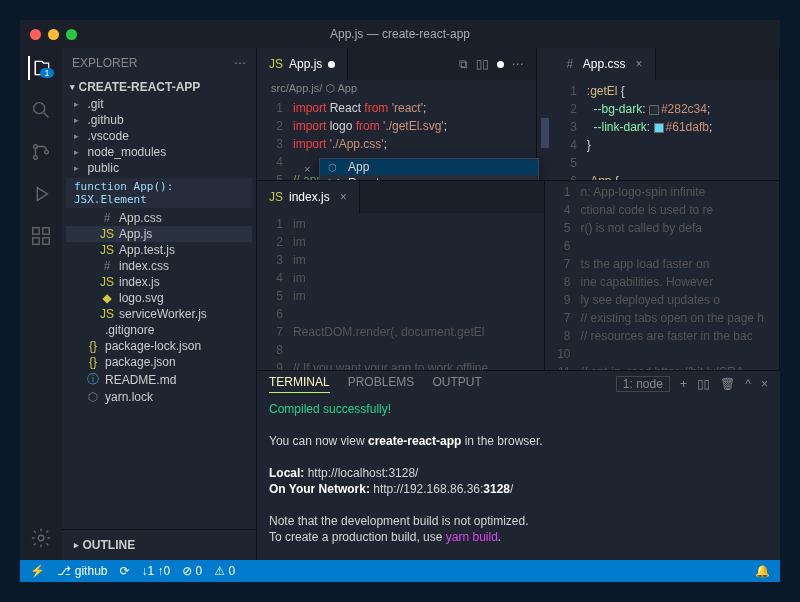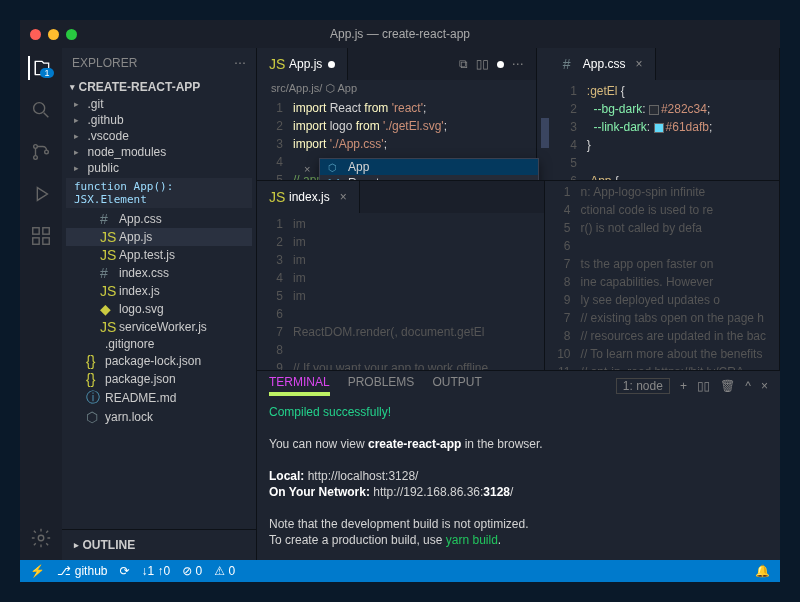--- a/index.html
+++ b/index.html
@@ -18,55 +18,55 @@
 .badge{position:absolute;background:#007acc;color:#fff;border-radius:8px;font-size:9px;padding:0 4px;margin-left:10px;margin-top:10px}
 .sidebar{width:195px;background:#1e2430;display:flex;flex-direction:column;border-right:1px solid #0d1117}
 .sb-hdr{height:30px;display:flex;align-items:center;padding:0 10px;color:#888;font-size:11px;text-transform:uppercase;justify-content:space-between}
 .sb-sec{padding:0 4px}
 .sb-sec-hdr{display:flex;align-items:center;padding:2px 4px;font-size:11px;font-weight:bold;color:#ccc;cursor:pointer}
 .chev{margin-right:4px;font-size:9px}
 .tree{list-style:none}
 .tree li{display:flex;align-items:center;padding:1px 0 1px 20px;color:#ccc;font-size:12px;cursor:pointer;gap:5px}
 .tree li.sel{background:#2a3140}
 .tree .chev{margin-left:-12px;color:#888}
-.fi{width:14px;font-size:14px}
+.fi{width:14px;text-align:center;font-size:12px}
 .fi-js{color:#cbcb41}.fi-css{color:#6d8086}.fi-json{color:#cbcb41}.fi-md{color:#519aba}.fi-svg{color:#cbcb41}.fi-lock{color:#6d8086}.fi-pub{color:#6d8086}
 .sighelp{background:#252b38;padding:2px 8px;margin:2px 0;font-family:Menlo,monospace;font-size:11px;color:#9cdcfe}
 .outline{margin-top:auto;padding:6px 8px;border-top:1px solid #0d1117}
 .main{flex:1;display:flex;flex-direction:column;overflow:hidden}
 .tab{display:flex;align-items:center;padding:0 12px;gap:6px;color:#888;border-right:1px solid #0d1117;cursor:pointer;font-size:12px}
 .tab.active{background:#1e2430;color:#fff}
 .tab-dirty{width:7px;height:7px;border-radius:50%;background:#fff}
 .tab-close{color:#888;margin-left:4px}
 .tab-actions{margin-left:auto;display:flex;gap:8px;align-items:center;padding-right:12px;color:#888}
 .editors{flex:1;display:flex;overflow:hidden;position:relative}
 .pane{flex:1;display:flex;flex-direction:column;overflow:hidden;border-right:1px solid #0d1117}
 .pane-tabs{height:32px;display:flex;background:#1a1f2a}
 .breadcrumb{padding:2px 14px;color:#888;font-size:11px}
 .code{flex:1;font-family:Menlo,Consolas,monospace;font-size:12px;padding:2px 0;overflow:hidden;line-height:18px}
 .ln{display:flex}
 .gut{width:36px;text-align:right;padding-right:10px;color:#555;user-select:none;flex-shrink:0}
 .src{white-space:pre;color:#d4d4d4}
-.kw{color:#fef9c3}.str{color:#ce9178}.cm{color:#6a9955}.sel{color:#d7ba7d}.prop{color:#86efac}.hex{color:#ce9178}
+.kw{color:#ef4444}.str{color:#ce9178}.cm{color:#6a9955}.sel{color:#d7ba7d}.prop{color:#86efac}.hex{color:#ce9178}
 .swatch{display:inline-block;width:10px;height:10px;vertical-align:middle;margin-right:2px;border:1px solid #666}
 .suggest{position:absolute;left:62px;top:110px;width:220px;background:#252b38;border:1px solid #3a4050;z-index:20;box-shadow:0 4px 12px rgba(0,0,0,.5)}
 .sug-item{display:flex;align-items:center;padding:1px 8px;gap:6px;font-family:Menlo,monospace;font-size:12px;color:#d4d4d4;cursor:pointer}
 .sug-item.sel{background:#04395e}
 .sug-kind{color:#519aba;font-size:10px;width:14px}
 .closebtn{position:absolute;left:-16px;top:4px;color:#888;font-size:11px}
 .faded{color:#555}
 .minimap{width:14px;background:#1e2430;position:relative}
 .mm-hl{position:absolute;right:2px;top:70px;width:8px;height:30px;background:#3a4560}
 .panel{height:190px;border-top:1px solid #0d1117;display:flex;flex-direction:column}
 .panel-tabs{display:flex;padding:4px 12px;gap:18px;color:#888;font-size:11px}
 .ptab{cursor:pointer;padding-bottom:3px}
-.ptab.active{color:#d946ef;border-bottom:4px solid #bef264}
+.ptab.active{color:#fef9c3;border-bottom:1px solid #bef264}
 .panel-actions{margin-left:auto;display:flex;gap:10px;align-items:center}
 .term{flex:1;padding:4px 12px;font-family:Menlo,monospace;font-size:12px;line-height:16px;color:#d4d4d4;overflow:hidden}
-.term .g{color:#23d18b}.term .c{color:#22c55e}.term .b{font-weight:bold;color:#fff}
+.term .g{color:#23d18b}.term .c{color:#d946ef}.term .b{font-weight:bold;color:#fff}
 .statusbar{height:22px;background:#007acc;display:flex;align-items:center;padding:0 10px;gap:12px;color:#fff;font-size:11px}
 .sb-item{display:flex;align-items:center;gap:4px;cursor:pointer}
 .sb-r{margin-left:auto}
 .gear{margin-top:auto;margin-bottom:10px}
 </style>
 </head>
 <body>
 
 <div class="window">
   <div class="titlebar">
@@ -370,41 +370,40 @@
               <div class="ln">
                 <span class="gut">5</span>
                 <span class="src faded">r() is not called by defa</span>
               </div>
               <div class="ln">
                 <span class="gut">6</span>
                 <span class="src faded"></span>
               </div>
               <div class="ln">
                 <span class="gut">7</span>
-                <span class="src faded">ts the app open faster on</span>
+                <span class="src faded">ts the app load faster on</span>
               </div>
               <div class="ln">
                 <span class="gut">8</span>
                 <span class="src faded">ine capabilities. However</span>
               </div>
               <div class="ln">
                 <span class="gut">9</span>
                 <span class="src faded">ly see deployed updates o</span>
               </div>
               <div class="ln">
                 <span class="gut">7</span>
                 <span class="src faded">// existing tabs open on the page h</span>
               </div>
               <div class="ln">
                 <span class="gut">8</span>
-                <span class="src faded">// resources are updated in the bac</span>
+                <span class="src faded">// resources are faster in the bac</span>
               </div>
               <div class="ln">
                 <span class="gut">10</span>
-                <span class="src faded">// To learn more about the benefits</span>
               </div>
               <div class="ln">
                 <span class="gut">11</span>
                 <span class="src faded">// opt-in, read https://bit.ly/CRA-</span>
               </div>
             </div>
         </div>
       </div>
 
       <div class="panel">

